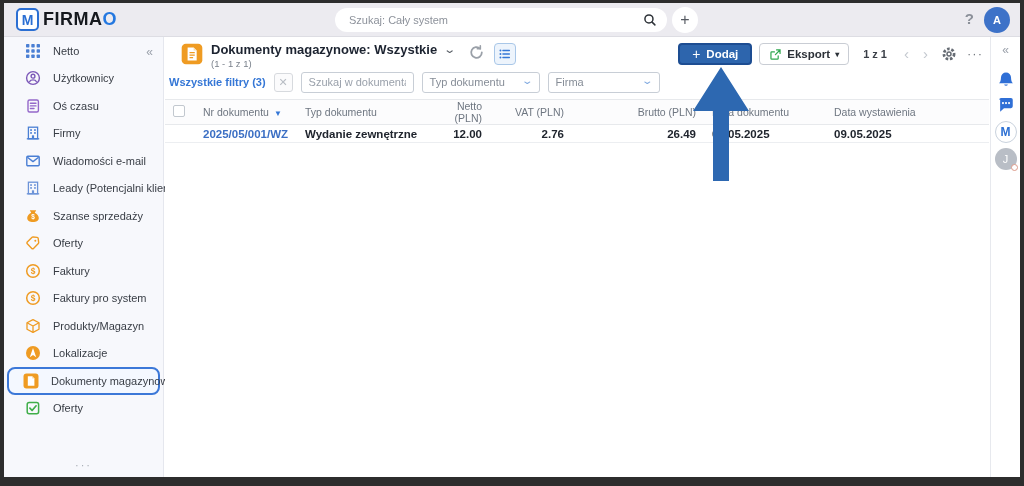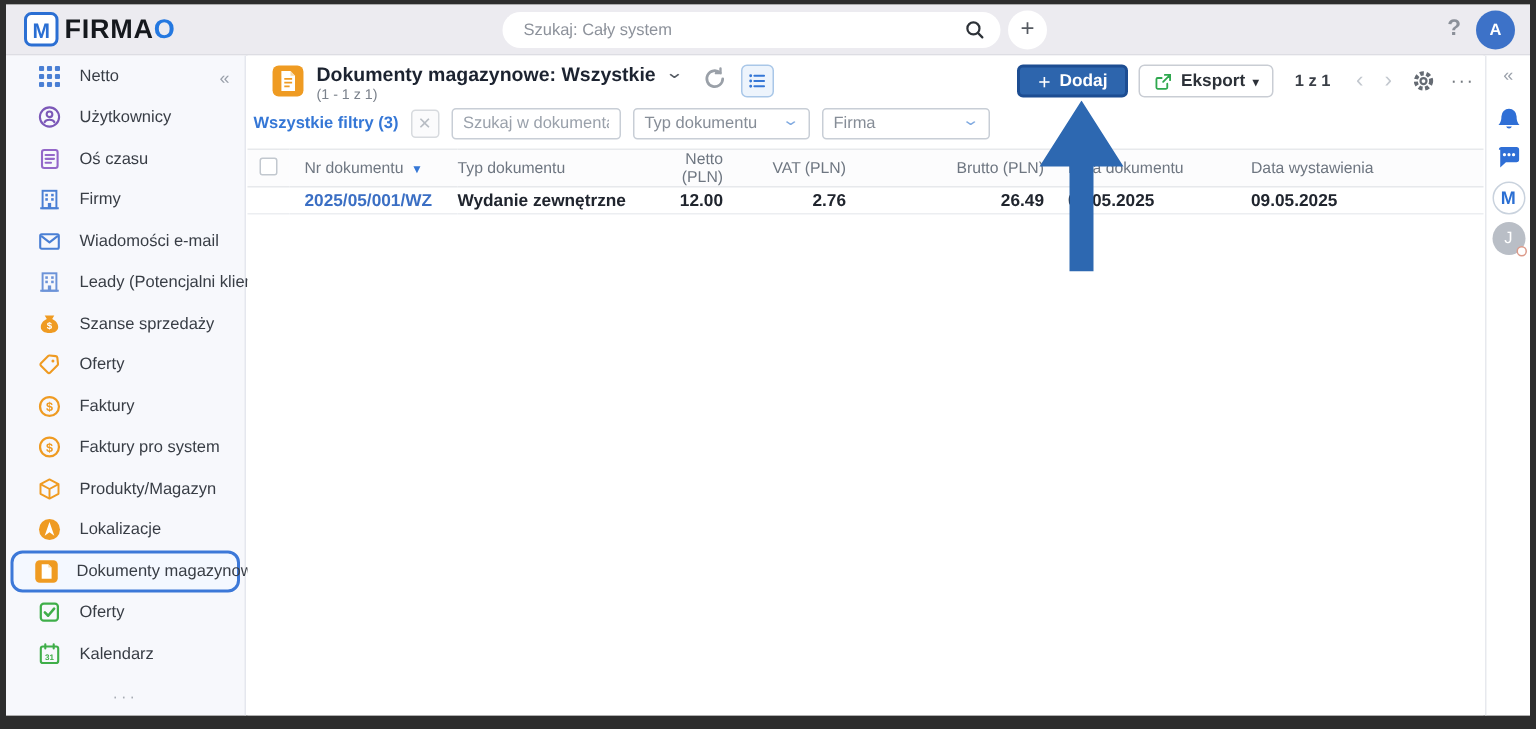--- a/index.html
+++ b/index.html
@@ -277,30 +277,20 @@
             <span class="side-label">Dokumenty magazynowe</span>
           </div>
           <div class="side-item">
             <span class="side-icon" style="color: rgb(63, 174, 73);">
               <svg viewBox="0 0 16 16" fill="none" stroke="currentColor" stroke-width="1.5" stroke-linecap="round" stroke-linejoin="round">
                 <rect x="2.2" y="2.4" width="11.4" height="11.4" rx="2"></rect>
                 <path d="m4.9 8.2 2.2 2.3 4-4.7" stroke-width="1.7"></path>
               </svg>
             </span>
             <span class="side-label">Oferty</span>
-          </div>
-          <div class="side-item">
-            <span class="side-icon" style="color: rgb(63, 174, 73);">
-              <svg viewBox="0 0 16 16" fill="none" stroke="currentColor" stroke-linecap="round">
-                <rect x="2.2" y="3" width="11.6" height="11" rx="1.4" stroke-width="1.4"></rect>
-                <path d="M5.2 1.5v2.8M10.8 1.5v2.8" stroke-width="1.4"></path>
-                <text x="8" y="11.8" font-size="5.4" font-weight="bold" fill="currentColor" stroke="none" text-anchor="middle" font-family="inherit">31</text>
-              </svg>
-            </span>
-            <span class="side-label">Kalendarz</span>
           </div>
         </div>
       <div class="side-more">···</div>
     </nav>
 
     <aside class="rail">
       <span class="rail-collapse">«</span>
       <span class="rail-icon">
         <svg viewBox="0 0 16 16" fill="#2f6fd6">
             <path d="M8 1.4a4.5 4.5 0 0 0-4.5 4.5c0 3.3-1.2 4.3-1.7 5h12.4c-.5-.7-1.7-1.7-1.7-5A4.5 4.5 0 0 0 8 1.4z"></path>

